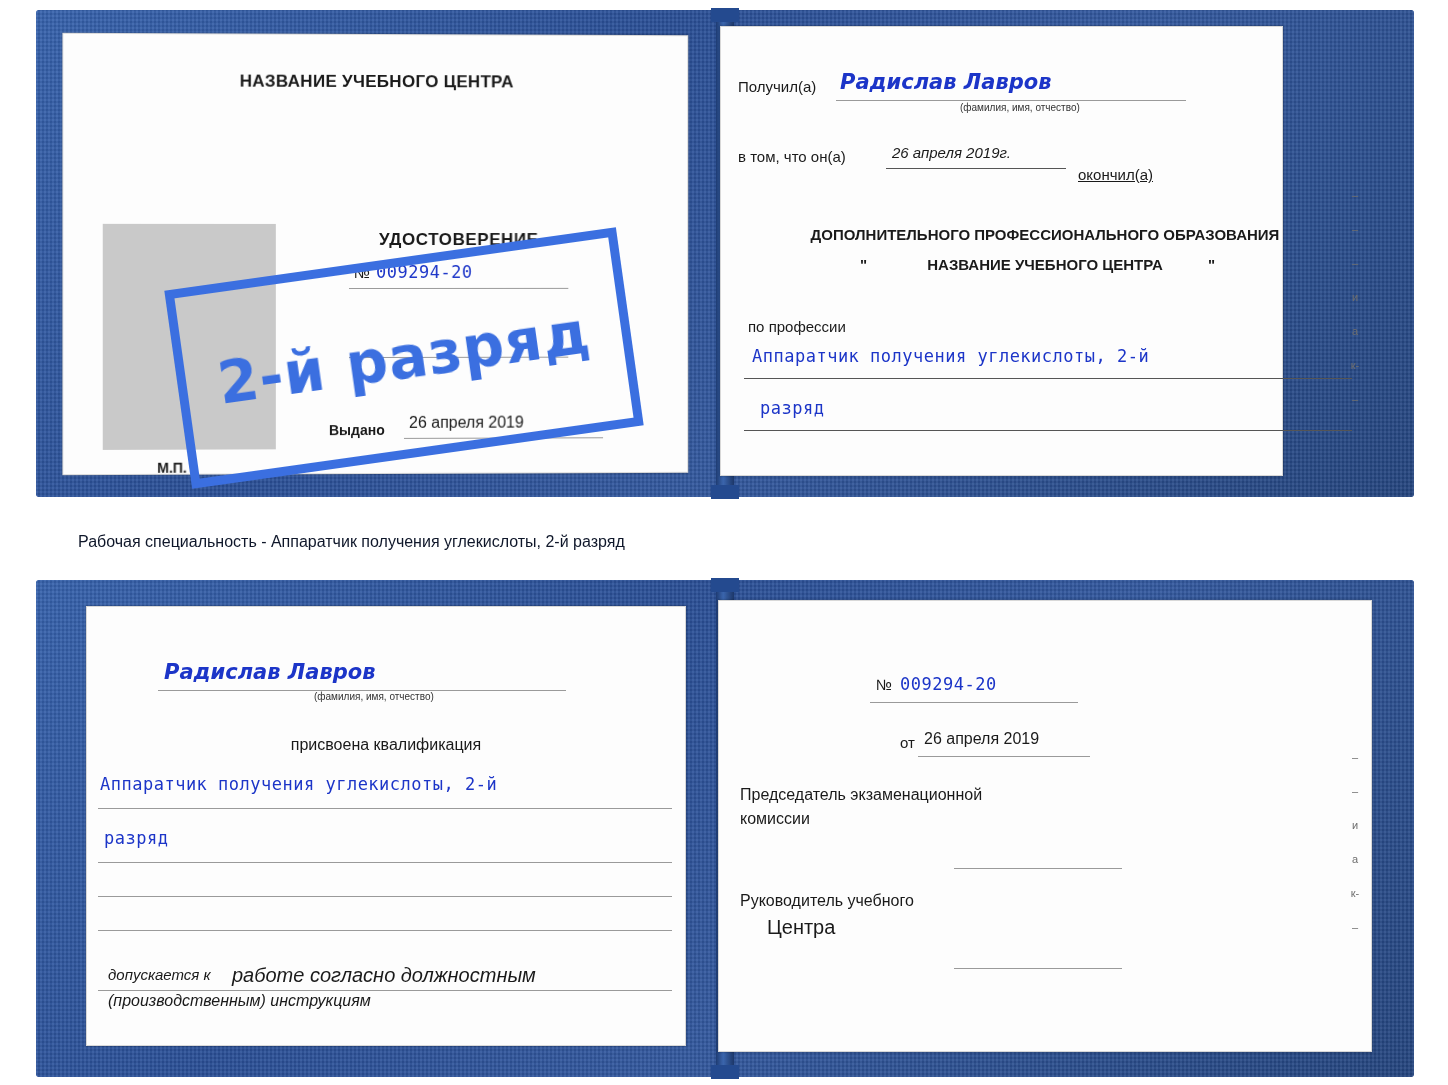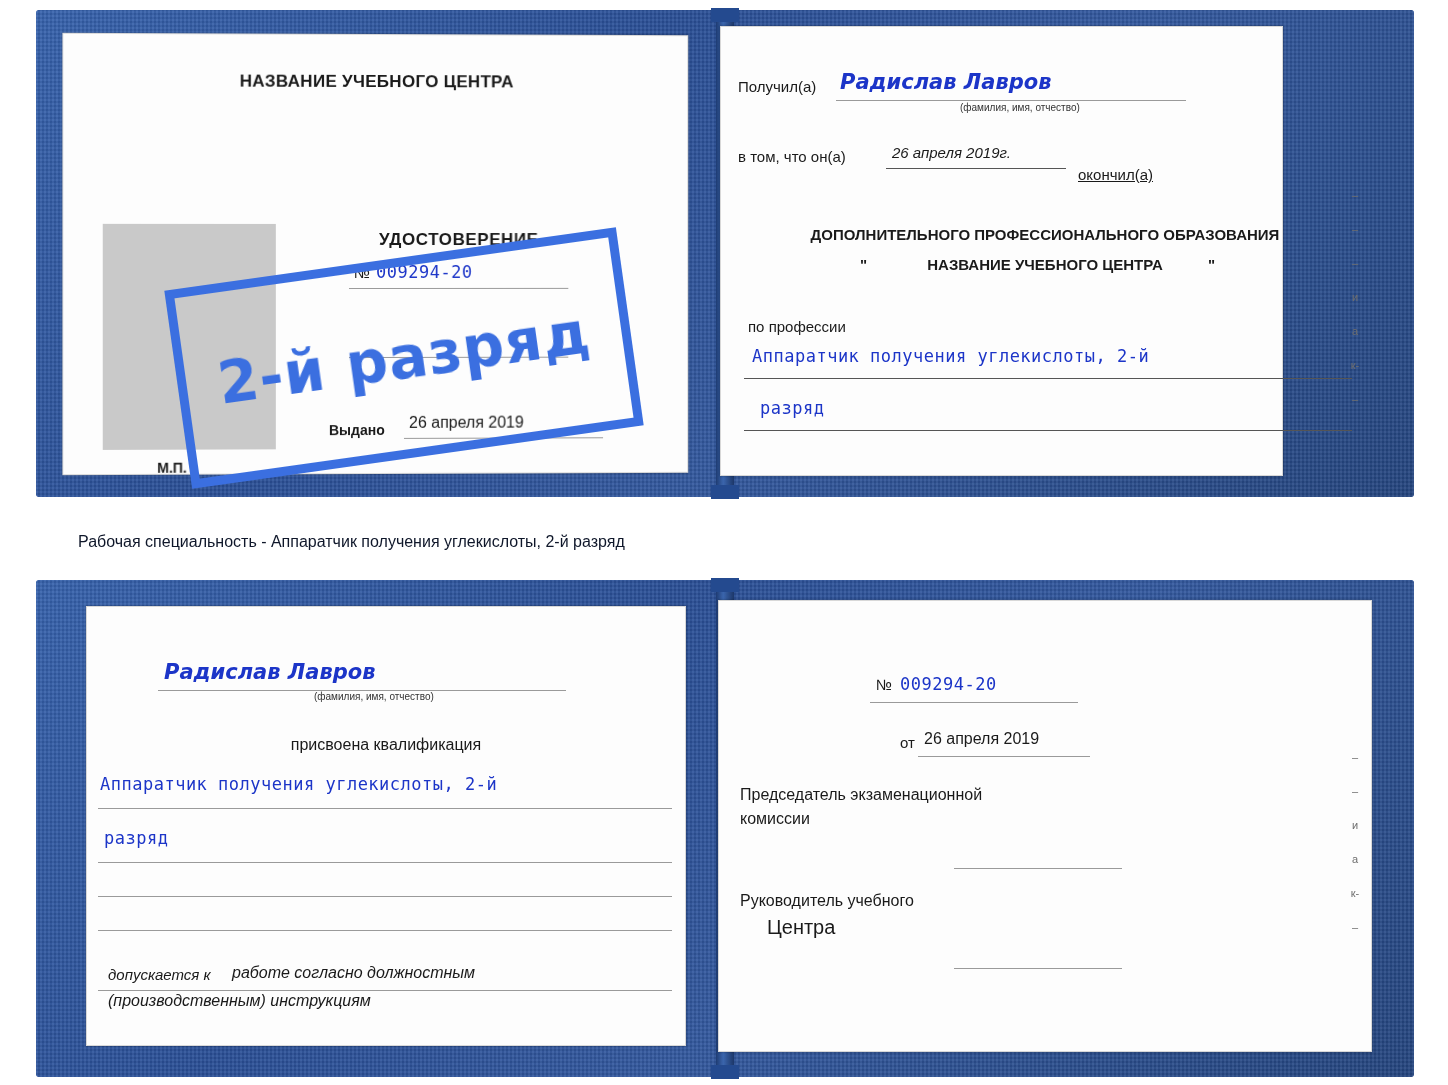--- a/index.html
+++ b/index.html
@@ -150,21 +150,21 @@
 
   <div class="ptxt hand2" style="left:14px;top:168px;font-size:17px;">Аппаратчик получения углекислоты, 2-й</div>
   <div class="rule" style="left:12px;top:202px;width:574px;"></div>
 
   <div class="ptxt hand2" style="left:18px;top:222px;font-size:17px;">разряд</div>
   <div class="rule" style="left:12px;top:256px;width:574px;"></div>
   <div class="rule" style="left:12px;top:290px;width:574px;"></div>
   <div class="rule" style="left:12px;top:324px;width:574px;"></div>
 
   <div class="ptxt ital" style="left:22px;top:360px;font-size:15px;">допускается к</div>
-  <div class="ptxt ital" style="left:146px;top:358px;font-size:16px;">работе согласно должностным</div>
+  <div class="ptxt ital" style="left:146px;top:358px;font-size:20px;">работе согласно должностным</div>
   <div class="rule" style="left:12px;top:384px;width:574px;"></div>
   <div class="ptxt ital" style="left:22px;top:386px;font-size:16px;">(производственным) инструкциям</div>
 </div>
 
 <div class="page" id="page-br">
   <div class="inner-line"></div>
 
 
   <div class="ptxt" style="left:158px;top:76px;font-size:15px;">№</div>
   <div class="ptxt hand2" style="left:182px;top:74px;font-size:17px;">009294-20</div>

